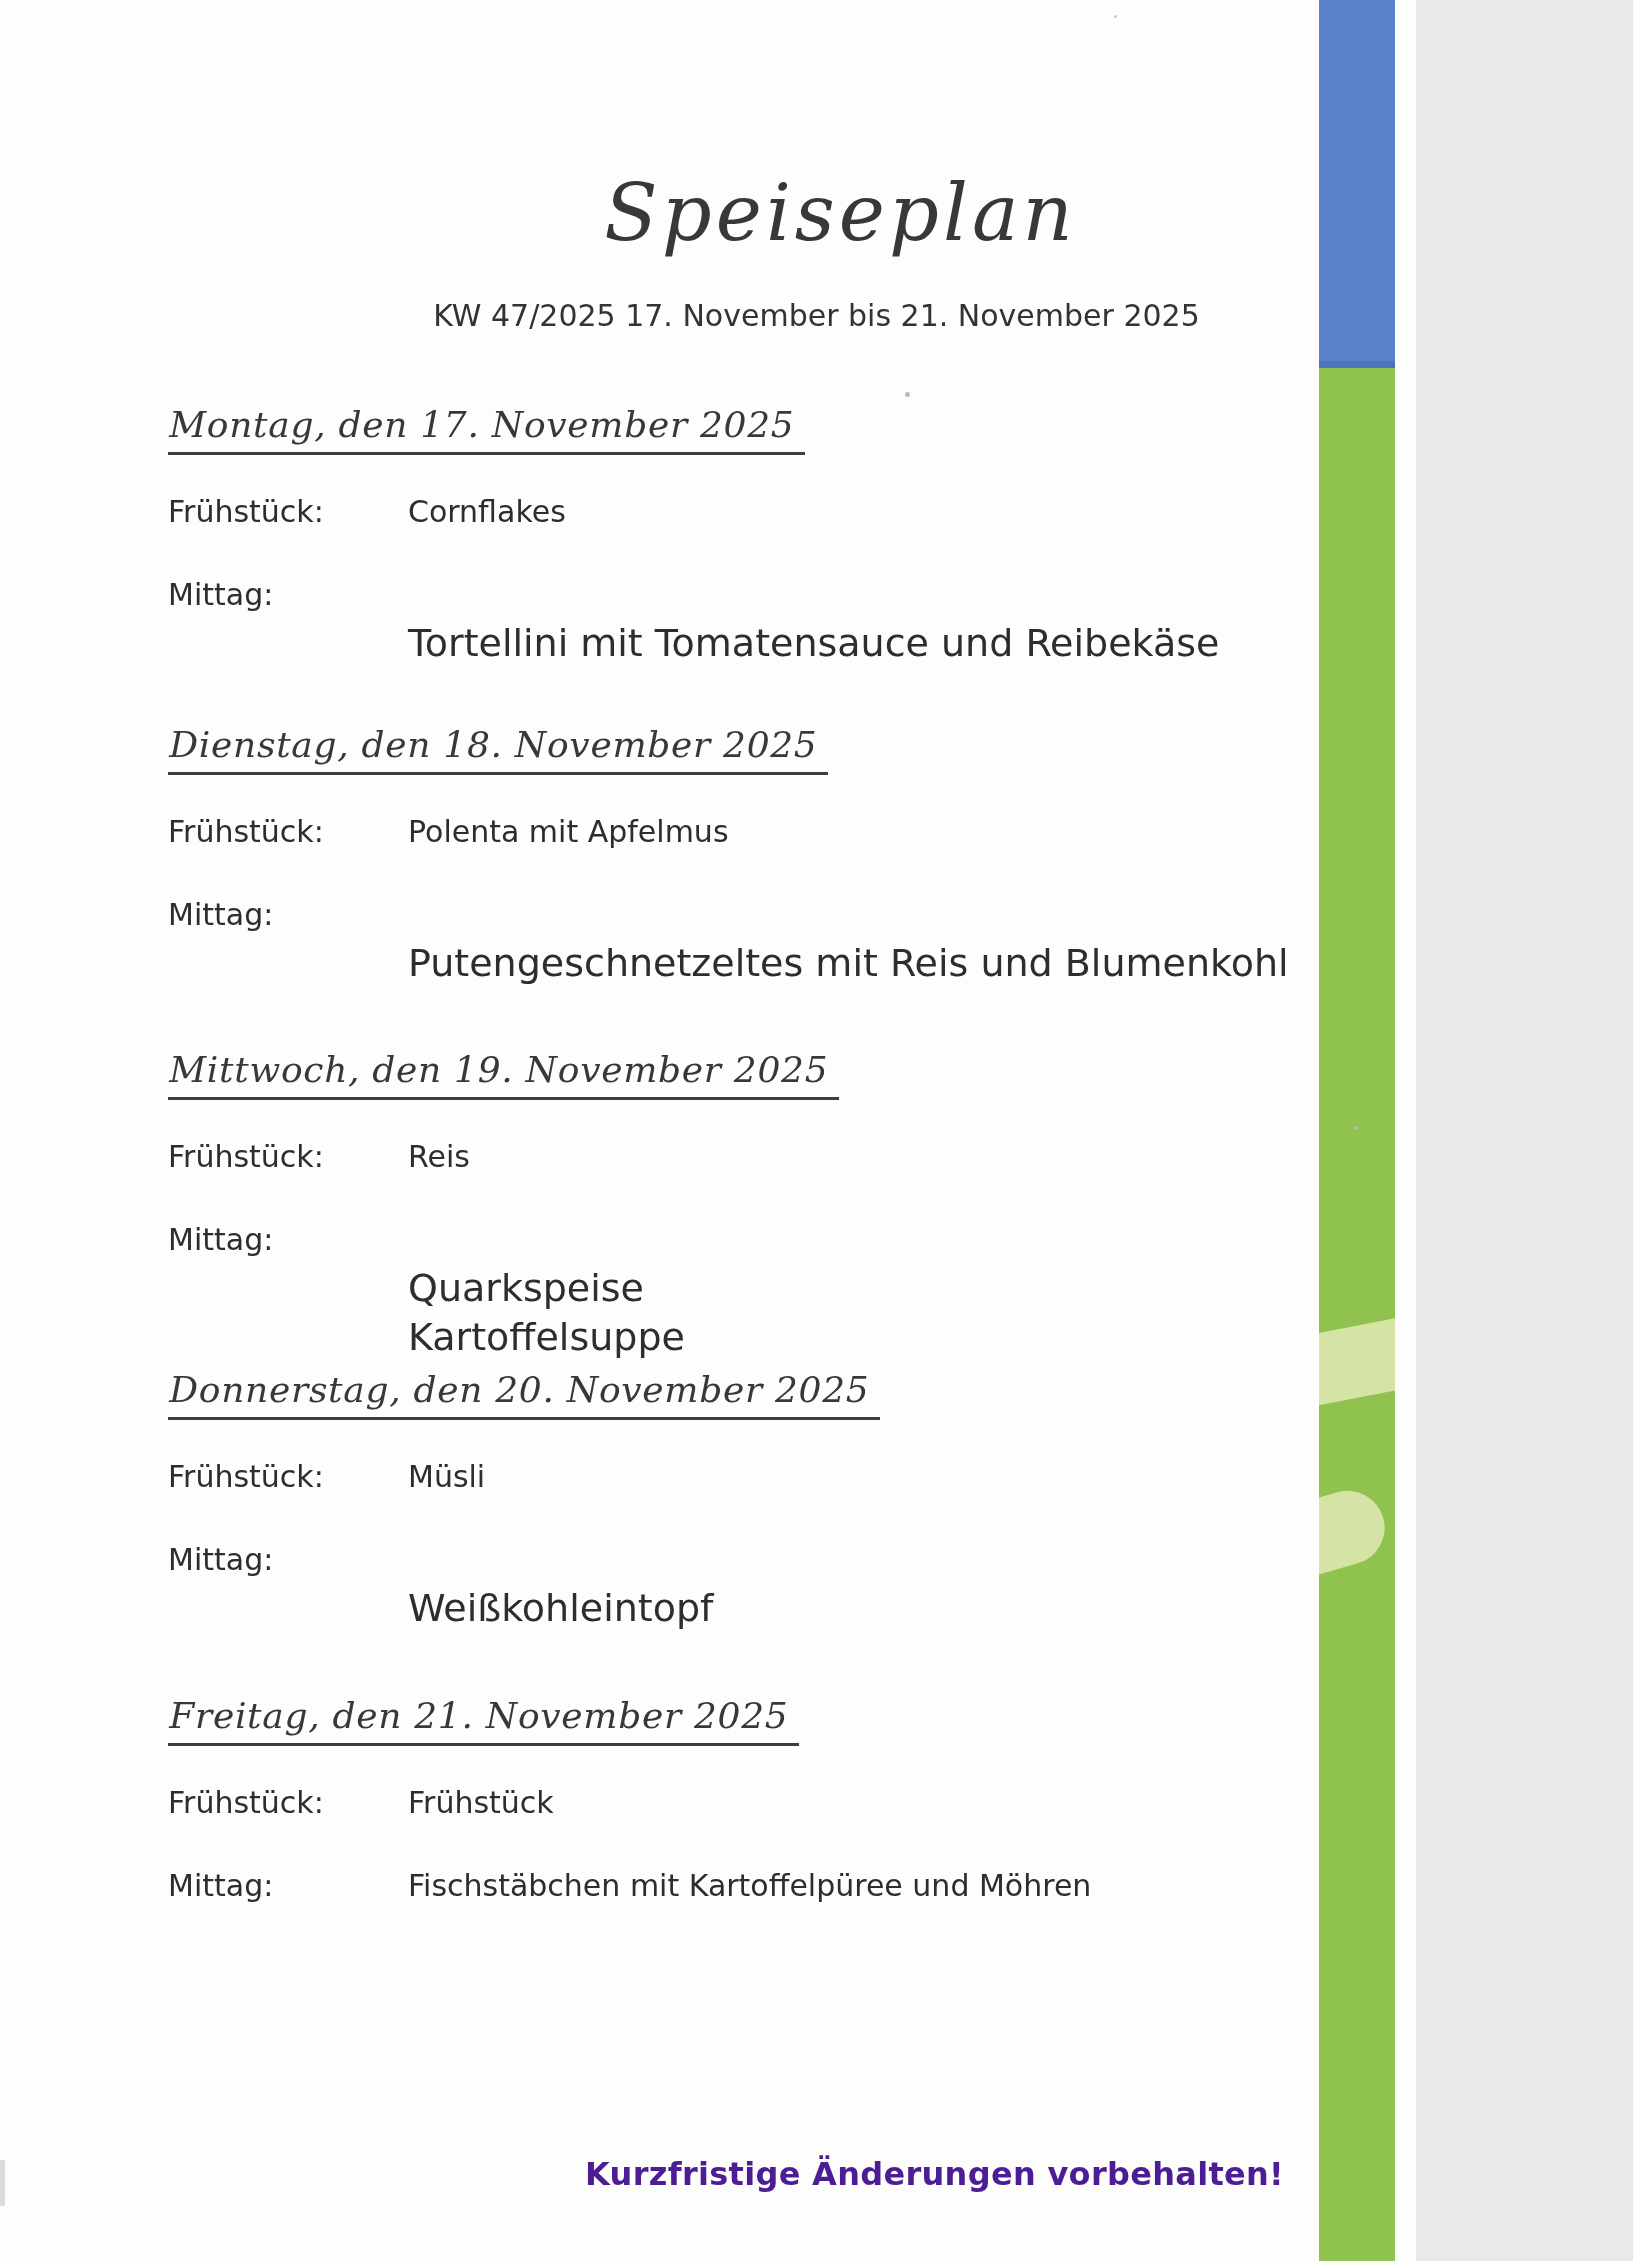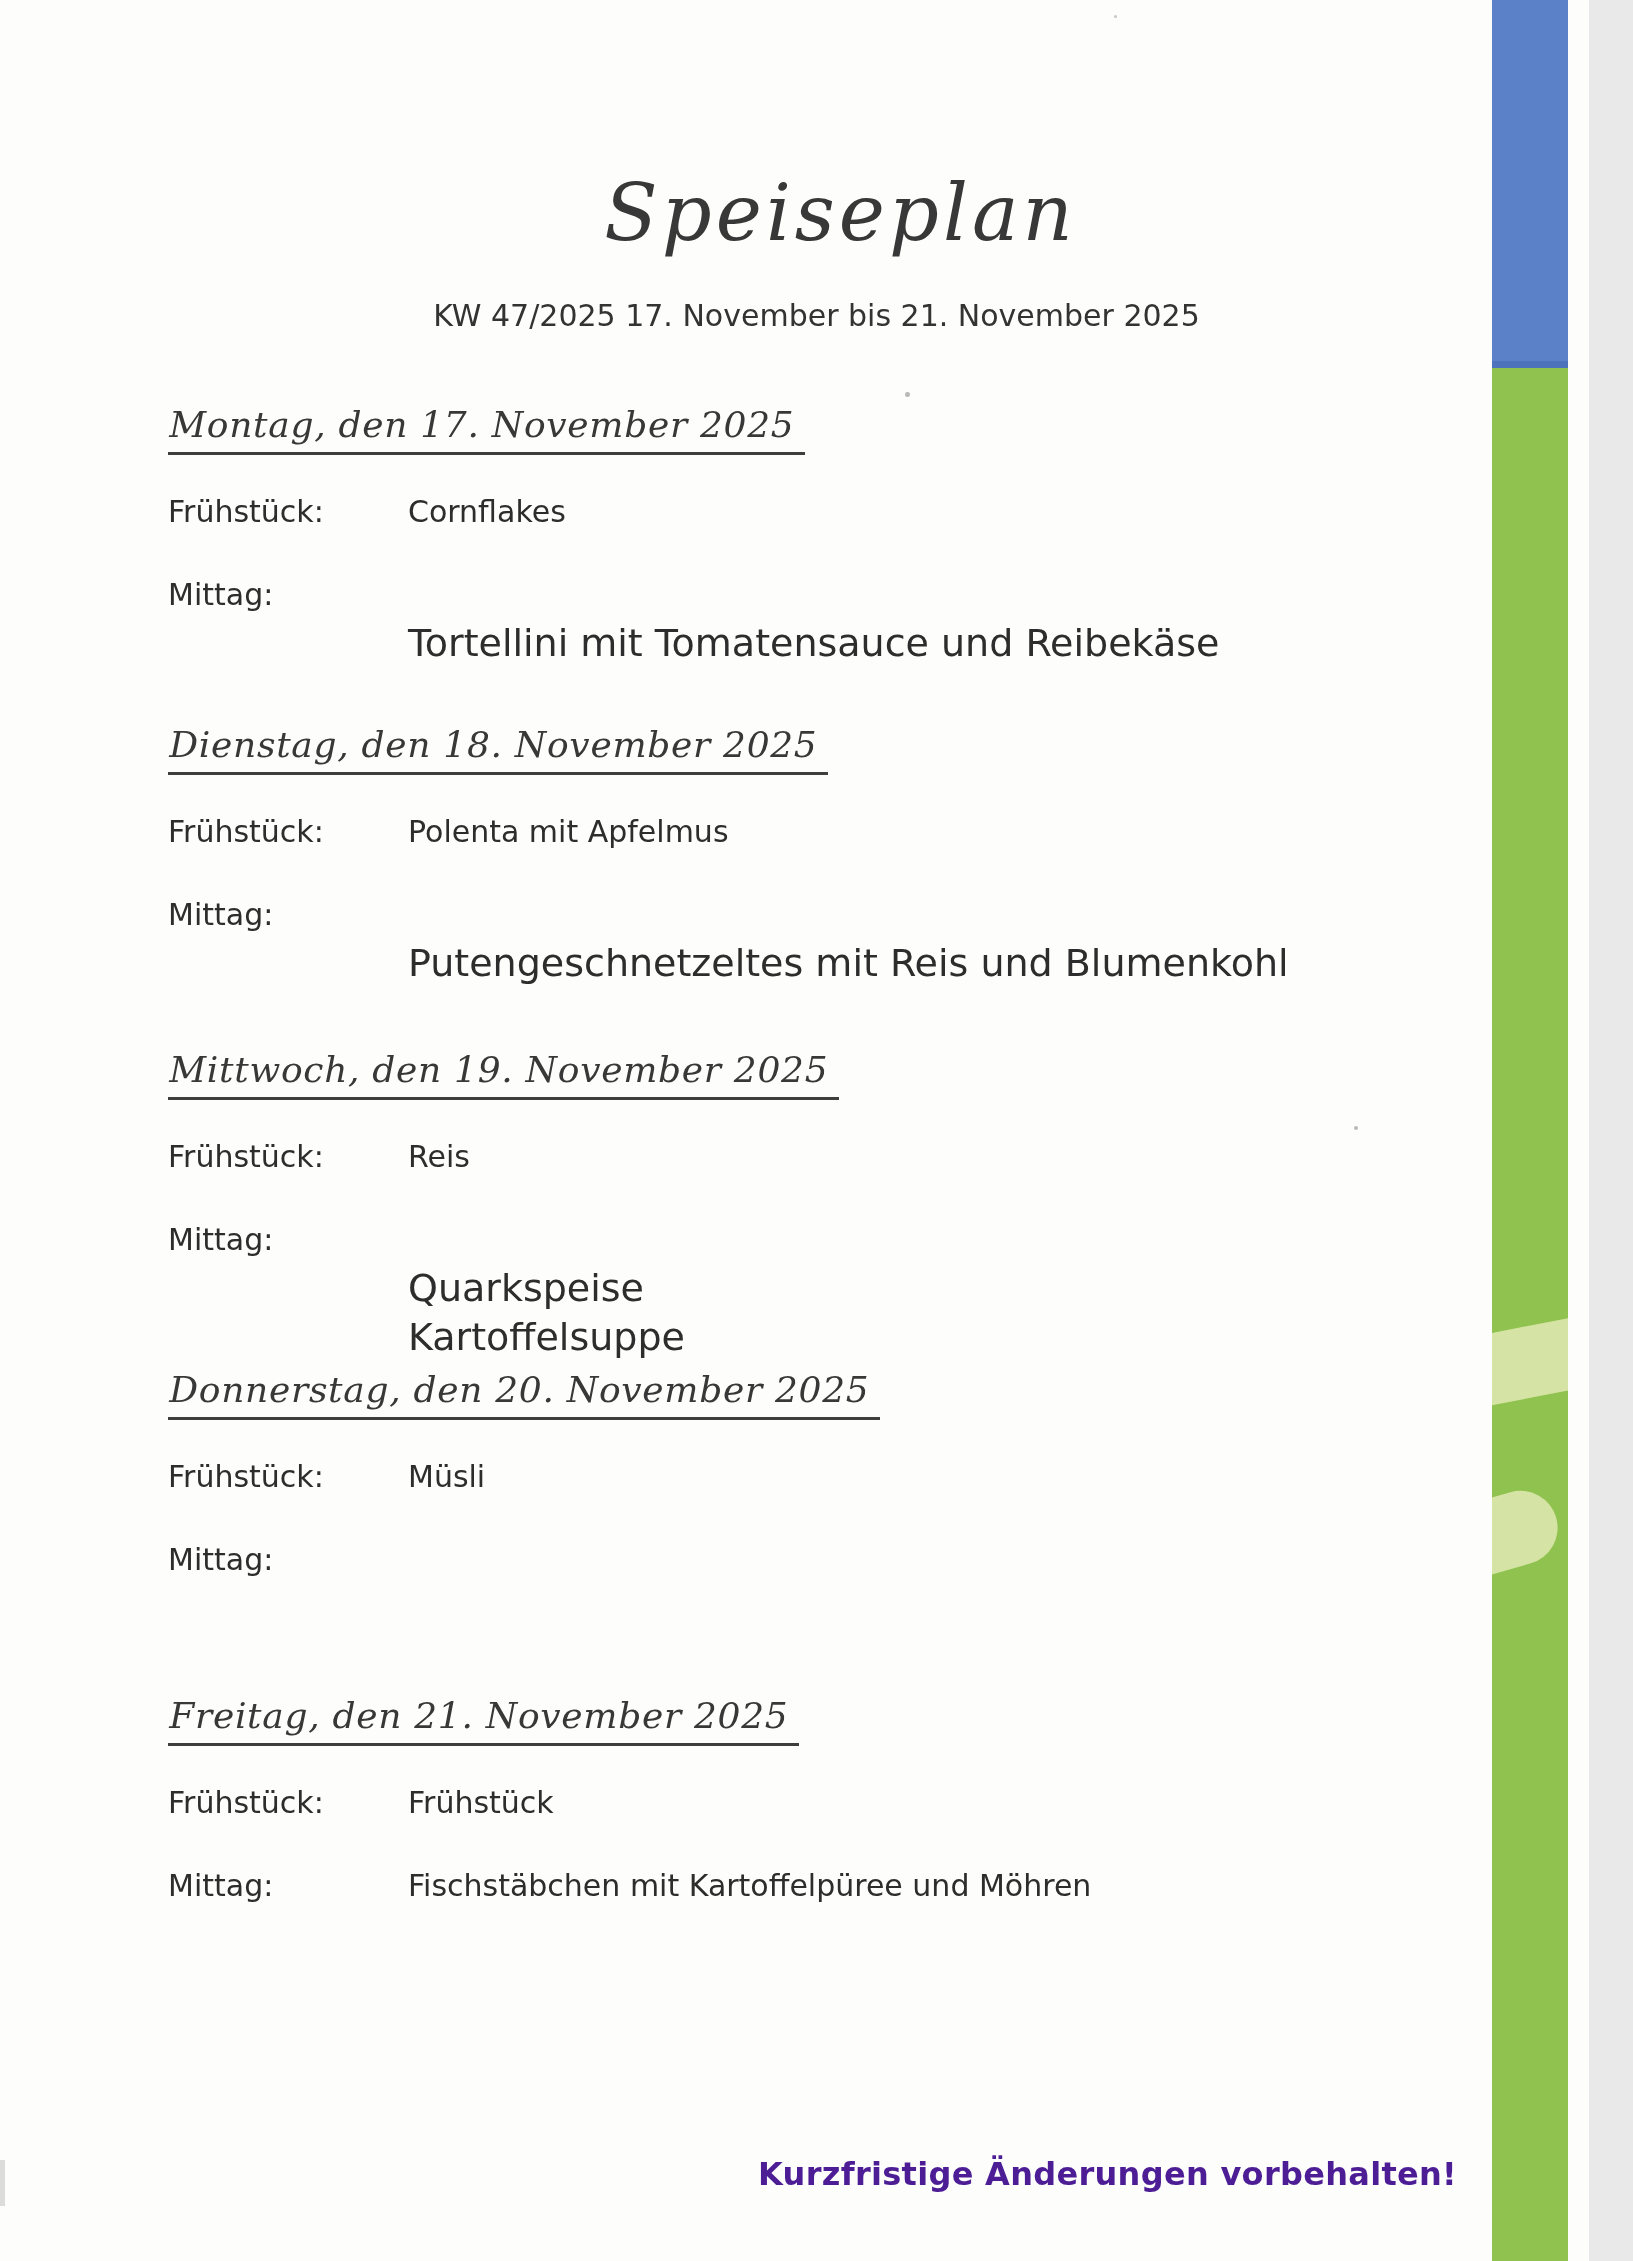--- a/index.html
+++ b/index.html
@@ -1,18 +1,18 @@
 <!DOCTYPE html>
 <html style="--stripe_blue: #5b82c8; --stripe_blue_dark: #4e73bd; --stripe_green: #90c24f; --stripe_green_light: #d5e4a4; --text: #2d2d2d; --ink: #383838;font-size:10.5px"><head>
 <meta charset="utf-8">
 <style>
   html,body{margin:0;padding:0;background:#e9e9e9;}
   .page{
     position:relative;
-    width:1589px;height:2261px;
+    width:1416px;height:2261px;
     background:#fdfdfb;
     overflow:hidden;
     font-family:"DejaVu Sans",sans-serif;
     color:var(--text,#2d2d2d);
   }
 
   
   .stripe{position:absolute;top:0;right:21px;width:76px;height:2261px;overflow:hidden;}
   .stripe-blue{height:361px;background:var(--stripe_blue,#5b82c8);}
   .stripe-blue-dark{height:7.2px;background:var(--stripe_blue_dark,#4e73bd);}
@@ -135,20 +135,23 @@
 
   <section class="day" style="top:1368px">
     <div class="day-header">Donnerstag, den 20. November 2025</div>
     <div class="row">
       <span class="lbl">Frühstück:</span>
       <span class="val">Müsli</span>
     </div>
     <div class="row lunch">
       <span class="lbl">Mittag:</span>
     </div>
+    <div class="dishes">
+      <div class="dish">Weißkohleintopf</div>
+    </div>
   </section>
 
   <section class="day" style="top:1694px">
     <div class="day-header">Freitag, den 21. November 2025</div>
     <div class="row">
       <span class="lbl">Frühstück:</span>
       <span class="val">Frühstück</span>
     </div>
     <div class="row lunch">
       <span class="lbl">Mittag:</span>

